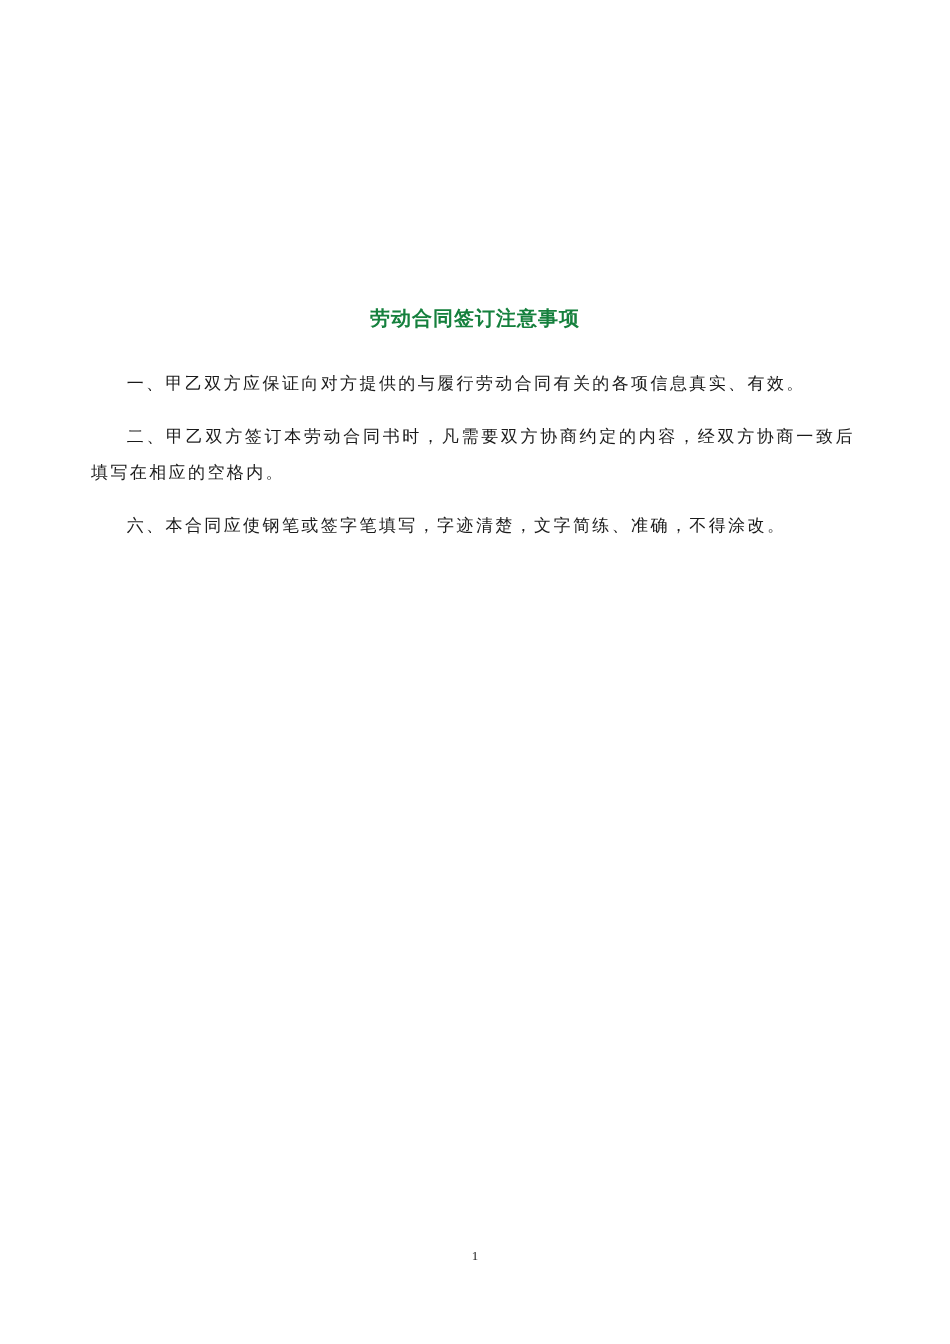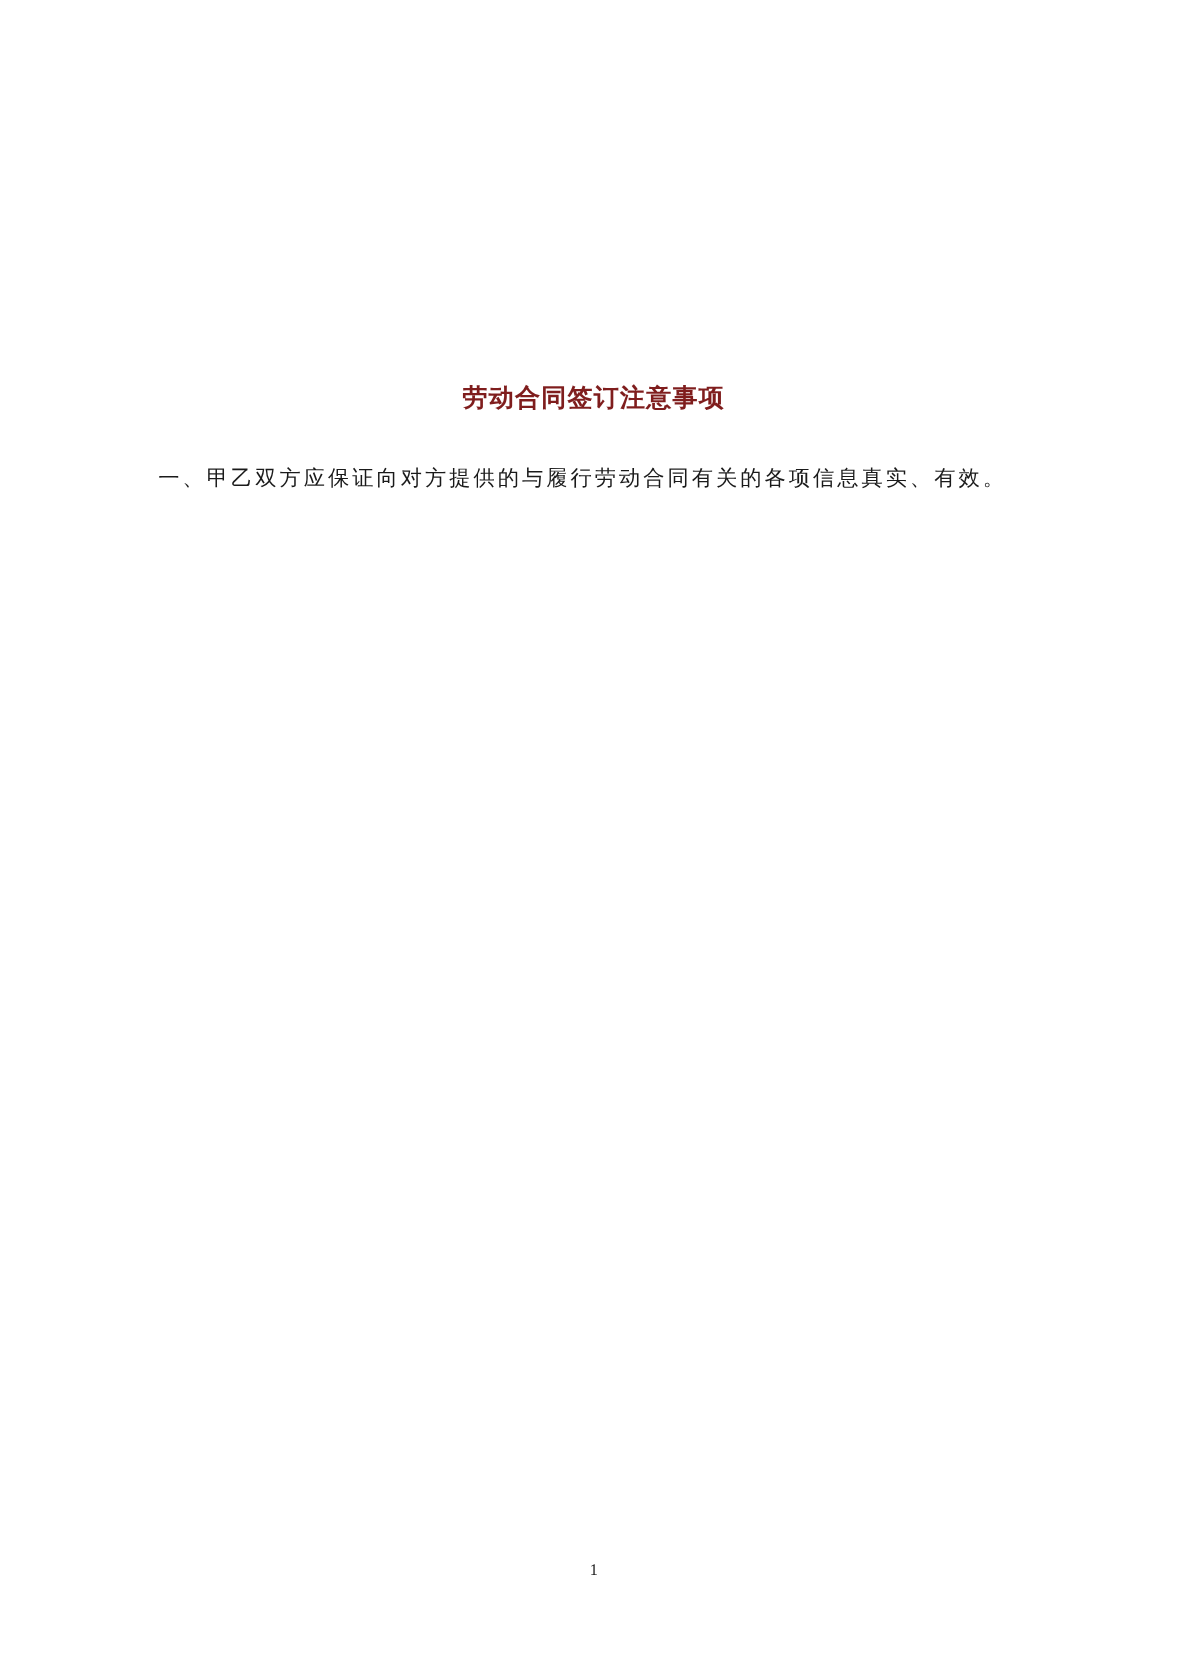--- a/index.html
+++ b/index.html
@@ -27,21 +27,21 @@
       position: absolute;
       left: 0;
       top: 303px;
       width: 950px;
       text-align: center;
       font-family: "DejaVu Sans", "Liberation Sans", sans-serif;
       font-weight: bold;
       font-size: 20px;
       letter-spacing: 1px;
       line-height: 30px;
-      color: #7f1d1d;
+      color: #15803d;
       margin: 0;
     }
     .body-text {
       position: absolute;
       left: 91px;
       top: 365px;
       width: 768px;
     }
     .para {
       margin: 0 4px 17px 0;
@@ -66,16 +66,18 @@
     }
   </style>
 </head>
 <body>
 
 <div class="page">
   <h1 class="title">劳动合同签订注意事项</h1>
 
   <div class="body-text">
     <p class="para">一、甲乙双方应保证向对方提供的与履行劳动合同有关的各项信息真实、有效。</p>
+    <p class="para">二、甲乙双方签订本劳动合同书时，凡需要双方协商约定的内容，经双方协商一致后填写在相应的空格内。</p>
+    <p class="para">六、本合同应使钢笔或签字笔填写，字迹清楚，文字简练、准确，不得涂改。</p>
   </div>
 
   <div class="page-number">1</div>
 </div>
 
 </body></html>

